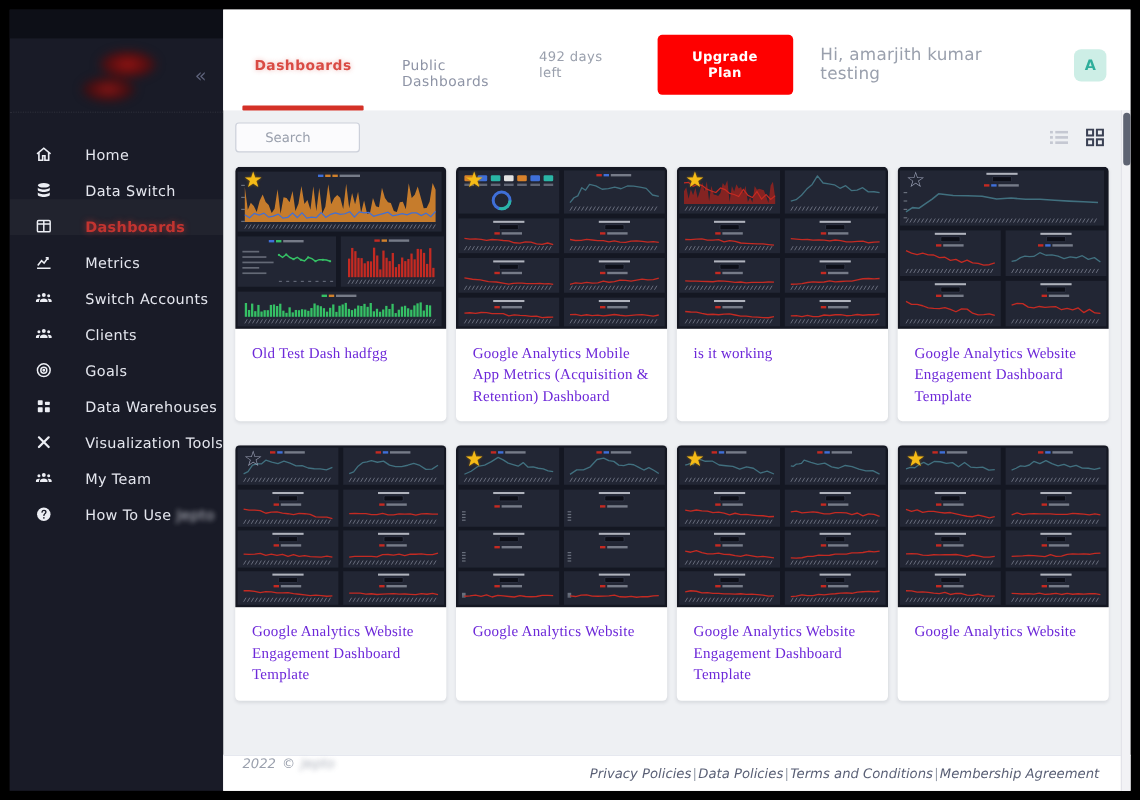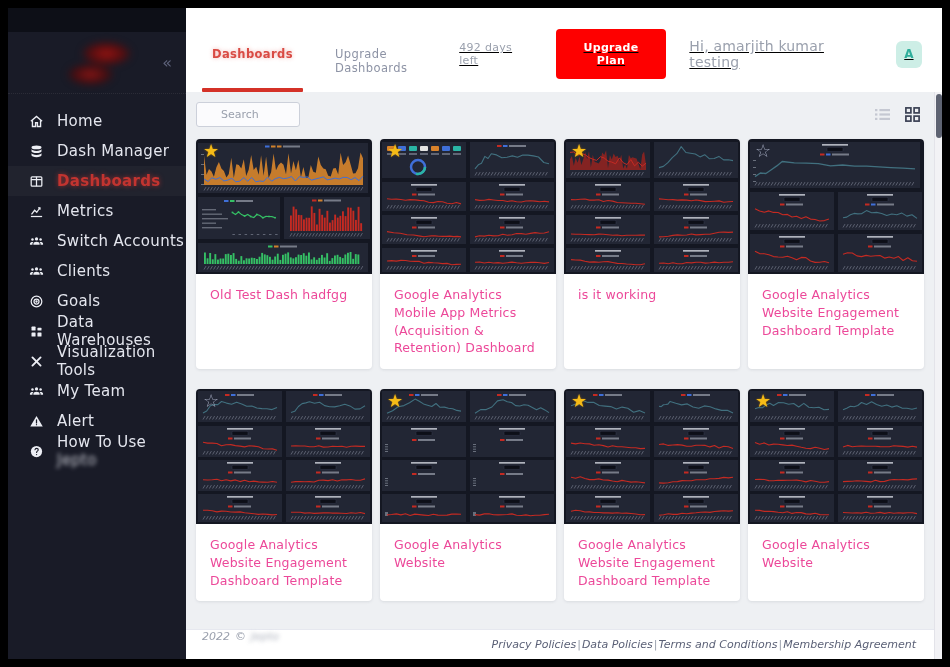--- a/index.html
+++ b/index.html
@@ -9,56 +9,56 @@
   
   .sidebar{width:178px;flex:none;background:#191b27;display:flex;flex-direction:column;position:relative;overflow:hidden;}
   .sidebar-topstrip{height:24px;background:#0d0f17;flex:none;}
   .logo-row{height:62px;flex:none;display:flex;align-items:center;border-bottom:1px dotted rgba(255,255,255,0.08);}
   .logo-blob{width:80px;height:52px;margin-left:52px;filter:blur(3.5px);
     background:
       radial-gradient(closest-side at 58% 32%, rgba(158,20,18,.95), rgba(96,10,10,.8) 52%, rgba(25,27,39,0) 78%),
       radial-gradient(closest-side at 38% 72%, rgba(150,22,20,.9), rgba(80,8,8,.7) 58%, rgba(25,27,39,0) 80%);}
   .collapse{margin-left:auto;margin-right:14px;color:#5d627a;font-size:16px;cursor:pointer;line-height:1;}
   .nav{margin-top:12px;}
-  .nav-item{display:flex;align-items:center;gap:13px;height:30px;padding-left:21px;font-size:15px;
+  .nav-item{display:flex;align-items:flex-end;gap:27px;height:30px;padding-left:21px;font-size:12px;
             letter-spacing:.3px;color:#e4e6ee;cursor:pointer;}
   .nav-item .nav-icon{width:15px;height:15px;flex:none;color:#eceef4;}
   .nav-icon svg{width:100%;height:100%;display:block;}
   .nav-item.active{background:rgba(255,255,255,0.035);}
   .nav-item.active .nav-label{color:#c23430;font-weight:bold;text-shadow:0 0 5px rgba(194,52,48,.75);}
   .blurred{filter:blur(2.3px);opacity:.8;}
   
   .main{flex:1;min-width:0;background:#eef0f3;display:flex;flex-direction:column;position:relative;}
   .header{background:#fff;height:84px;flex:none;display:flex;align-items:flex-end;padding:0 20px 0 24px;}
   .tabs{display:flex;gap:38px;}
   .tab{position:relative;font-size:11.5px;color:#8d93a5;padding:14px 2px 17px;cursor:pointer;letter-spacing:.4px;}
   .tab.active{color:#d94b44;font-weight:bold;text-shadow:0 0 4px rgba(217,75,68,.4);}
   .tab.active::after{content:"";position:absolute;left:-8px;right:-8px;bottom:0;height:4px;background:#d43127;border-radius:1px;}
-  .header-right{margin-left:auto;display:flex;align-items:center;gap:23px;padding-bottom:13px;text-decoration:underline;}
+  .header-right{margin-left:auto;display:flex;align-items:center;gap:23px;padding-bottom:13px;}
   .days-left{font-size:11px;color:#9aa0ad;letter-spacing:.3px;}
   .upgrade-btn{background:#fe0000;color:#fff;font-size:11px;font-weight:bold;padding:12px 13px;border:none;
                border-radius:4px;letter-spacing:.3px;cursor:pointer;font-family:inherit;}
   .greeting{font-size:14px;color:#9aa0ad;letter-spacing:.2px;}
   .avatar{width:27px;height:27px;border-radius:6px;background:#cdeee6;color:#2fae9b;display:flex;align-items:center;
           justify-content:center;font-size:12px;font-weight:bold;cursor:pointer;}
   .content{flex:1;padding:10px 18px 0 10px;overflow:hidden;}
   .toolbar{display:flex;align-items:center;}
   .search{width:104px;height:25px;border:1px solid #ccd0da;border-radius:3px;background:#fbfbfd;font-size:11px;
           padding:0 24px;color:#444;outline:none;font-family:inherit;}
   .search::placeholder{color:#9aa0ad;}
   .view-icons{margin-left:auto;display:flex;gap:15px;align-items:center;margin-right:4px;}
   .view-icon{cursor:pointer;display:flex;}
   .grid{margin-top:12px;display:grid;grid-template-columns:repeat(4,176px);gap:20px 8px;}
   .card{background:#fff;border-radius:4px;overflow:hidden;box-shadow:0 1px 3px rgba(30,35,60,.10);cursor:pointer;}
   .thumb{position:relative;height:135px;background:#141722;}
   .thumb svg{display:block;width:176px;height:135px;}
   .star{position:absolute;top:3px;left:7px;font-size:18px;line-height:1;cursor:pointer;}
   .star.filled{color:#f5bb17;text-shadow:0 0 2px rgba(180,120,0,.9);}
   .star.outline{color:#9aa0b5;}
-  .card-title{padding:12px 14px;font-size:12.5px;line-height:1.42;color:#ec4899;min-height:65px;letter-spacing:.2px;}
+  .card-title{padding:12px 14px;font-size:12.5px;line-height:1.42;color:#6d28d9;min-height:65px;letter-spacing:.2px;font-family:Liberation Serif, serif;}
   .footer{flex:none;height:30px;background:#fff;border-top:1px solid #e6e8ef;display:flex;
           padding:0 26px 0 16px;font-size:11px;color:#9aa0ad;gap:5px;font-style:italic;}
   .footer-links{margin-left:auto;display:flex;align-items:center;gap:1px;}
   .footer-link{color:#595f75;cursor:pointer;}
   .sep{color:#9aa0ad;}
   
   .scrollbar{position:absolute;top:84px;right:0;bottom:0;width:8px;background:#f2f2f5;border-left:1px solid #e3e3e9;}
   .scroll-thumb{position:absolute;top:2px;left:1px;width:6px;height:44px;background:#5e6372;border-radius:3px;cursor:pointer;}
 </style>
 </head>
@@ -83,21 +83,21 @@
     <span class="nav-label">Home</span>
   </div>
         <div class="nav-item">
     <span class="nav-icon">
             <svg viewBox="0 0 24 24" fill="currentColor">
               <ellipse cx="12" cy="5.5" rx="8" ry="3"></ellipse>
               <path d="M4 8c0 1.7 3.6 3 8 3s8-1.3 8-3v3.5c0 1.7-3.6 3-8 3s-8-1.3-8-3z"></path>
               <path d="M4 14.5c0 1.7 3.6 3 8 3s8-1.3 8-3V18c0 1.7-3.6 3-8 3s-8-1.3-8-3z"></path>
             </svg>
           </span>
-    <span class="nav-label">Dash Manager</span>
+    <span class="nav-label">Data Switch</span>
   </div>
         <div class="nav-item active">
     <span class="nav-icon">
             <svg viewBox="0 0 24 24" fill="none" stroke="currentColor" stroke-width="2">
               <rect x="3.5" y="4.5" width="17" height="15" rx="1.5"></rect>
               <path d="M12 4.5v15M3.5 9h17"></path>
             </svg>
           </span>
     <span class="nav-label">Dashboards</span>
   </div>
@@ -176,45 +176,36 @@
               <path d="M1.5 15.5c0-1.7 1.8-2.7 4-2.7.5 0 1 .1 1.5.2-1 .8-1.5 1.7-1.5 2.8V17h-4z"></path>
               <circle cx="18.5" cy="8.8" r="2"></circle>
               <path d="M22.5 15.5c0-1.7-1.8-2.7-4-2.7-.5 0-1 .1-1.5.2 1 .8 1.5 1.7 1.5 2.8V17h4z"></path>
             </svg>
           </span>
     <span class="nav-label">My Team</span>
   </div>
         <div class="nav-item">
     <span class="nav-icon">
             <svg viewBox="0 0 24 24">
-              <path d="M12 3.2 22 20H2z" fill="currentColor"></path>
-              <path d="M12 9.5v4.8M12 16.8v.3" stroke="#191b27" stroke-width="2" stroke-linecap="round" fill="none"></path>
-            </svg>
-          </span>
-    <span class="nav-label">Alert</span>
-  </div>
-        <div class="nav-item">
-    <span class="nav-icon">
-            <svg viewBox="0 0 24 24">
               <circle cx="12" cy="12" r="9" fill="currentColor"></circle>
               <path d="M9.6 9.2c.2-1.4 1.2-2.3 2.6-2.3 1.5 0 2.6 1 2.6 2.3 0 1-.5 1.6-1.4 2.2-.9.6-1.2 1-1.2 1.9v.3" stroke="#191b27" stroke-width="1.8" fill="none" stroke-linecap="round"></path>
               <circle cx="12.1" cy="16.9" r="1.1" fill="#191b27"></circle>
             </svg>
           </span>
     <span class="nav-label">How To Use <span class="blurred">Jepto</span></span>
   </div>
       </div>
   </div>
 
   <div class="main">
 
     <div class="header">
       <div class="tabs">
           <div class="tab active"><span>Dashboards</span></div>
-          <div class="tab"><span>Upgrade Dashboards</span></div>
+          <div class="tab"><span>Public Dashboards</span></div>
         </div>
       <div class="header-right">
         <span class="days-left">492 days left</span>
         <button class="upgrade-btn">Upgrade Plan</button>
         <span class="greeting">Hi, amarjith kumar testing</span>
         <div class="avatar">A</div>
       </div>
     </div>
 
     <div class="content">

